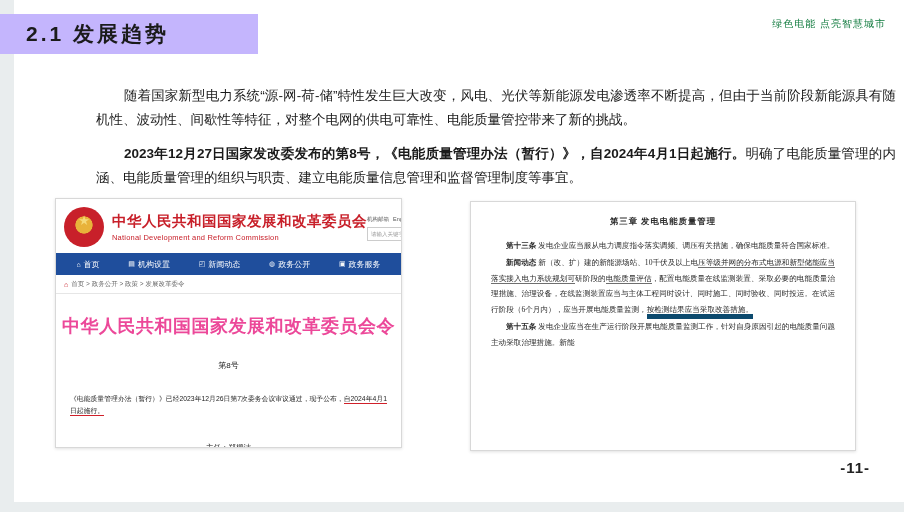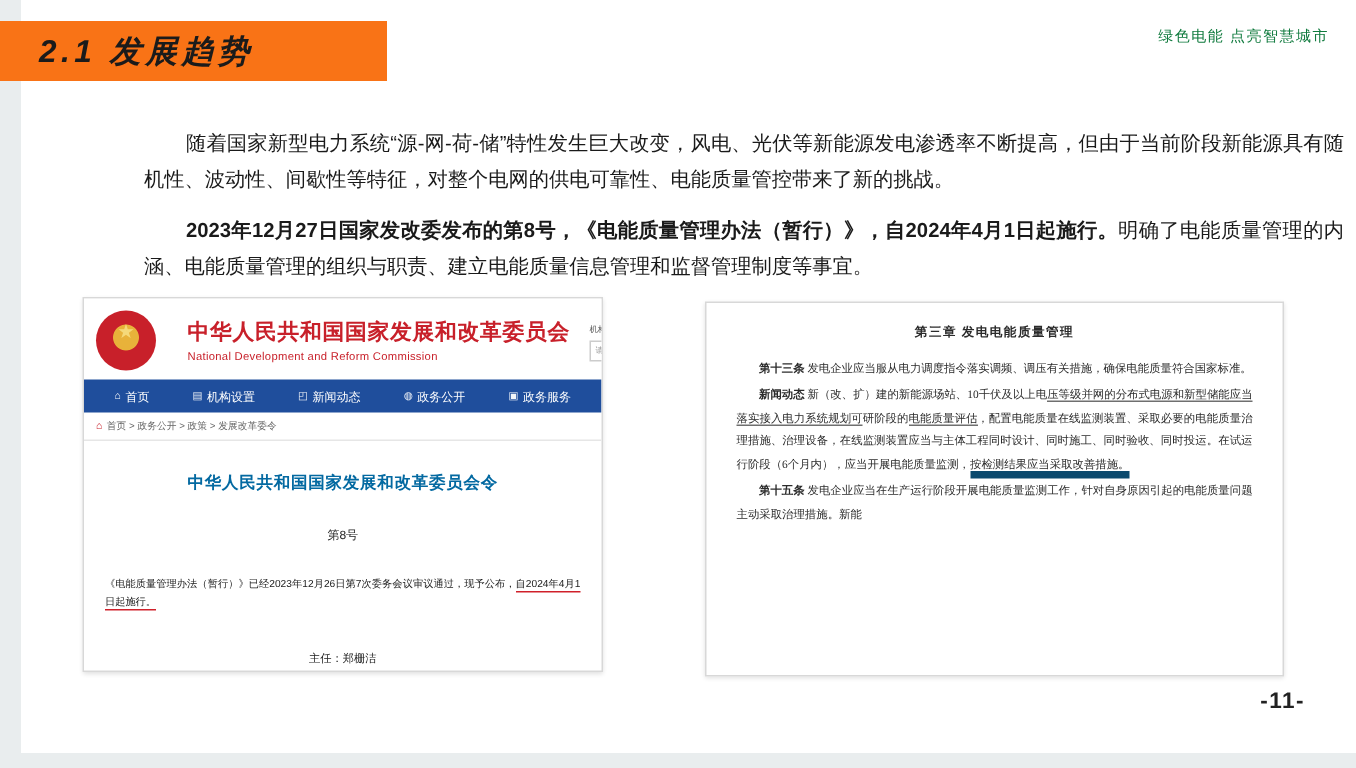--- a/index.html
+++ b/index.html
@@ -37,24 +37,23 @@
     height: 10px;
     background: #e9edee;
   }
   
   .title-box {
     position: absolute;
     left: 0;
     top: 14px;
     width: 258px;
     height: 40px;
-    background: #f97316;
-    display: flex;
-    align-items: center;
-    font-style: italic;
+    background: #c4b5fd;
+    display: flex;
+    align-items: center;
   }
   .title-text {
     margin-left: 26px;
     font-size: 21px;
     font-weight: bold;
     color: #1b1b1b;
     letter-spacing: 3px;
     font-family: "Liberation Sans", sans-serif;
   }
   
@@ -118,21 +117,20 @@
     height: 248px;
   }
   
   .ndrc-header {
     display: flex;
     align-items: center;
     padding: 8px 6px 6px 8px;
     background: #ffffff;
     height: 54px;
     box-sizing: border-box;
-    gap: 13px;
   }
   .emblem {
     width: 40px;
     height: 40px;
     border-radius: 50%;
     background: radial-gradient(circle at 50% 45%, #e8b23a 0 28%, #c8202a 30% 100%);
     position: relative;
     flex: 0 0 auto;
     margin-right: 8px;
   }
@@ -206,23 +204,23 @@
     padding: 5px 8px 4px 8px;
     border-bottom: 1px solid #e6e6e6;
     display: flex;
     align-items: center;
     gap: 3px;
     white-space: nowrap;
   }
   .crumb .home { color: #c8202a; font-size: 7px; }
   .doc-title {
     text-align: center;
-    font-size: 11px;
-    font-weight: bold;
-    color: #0369a1;
+    font-size: 18px;
+    font-weight: bold;
+    color: #ec4899;
     margin-top: 20px;
     letter-spacing: 0.5px;
   }
   .doc-no {
     text-align: center;
     font-size: 8px;
     color: #222;
     margin-top: 22px;
   }
   .doc-body {

